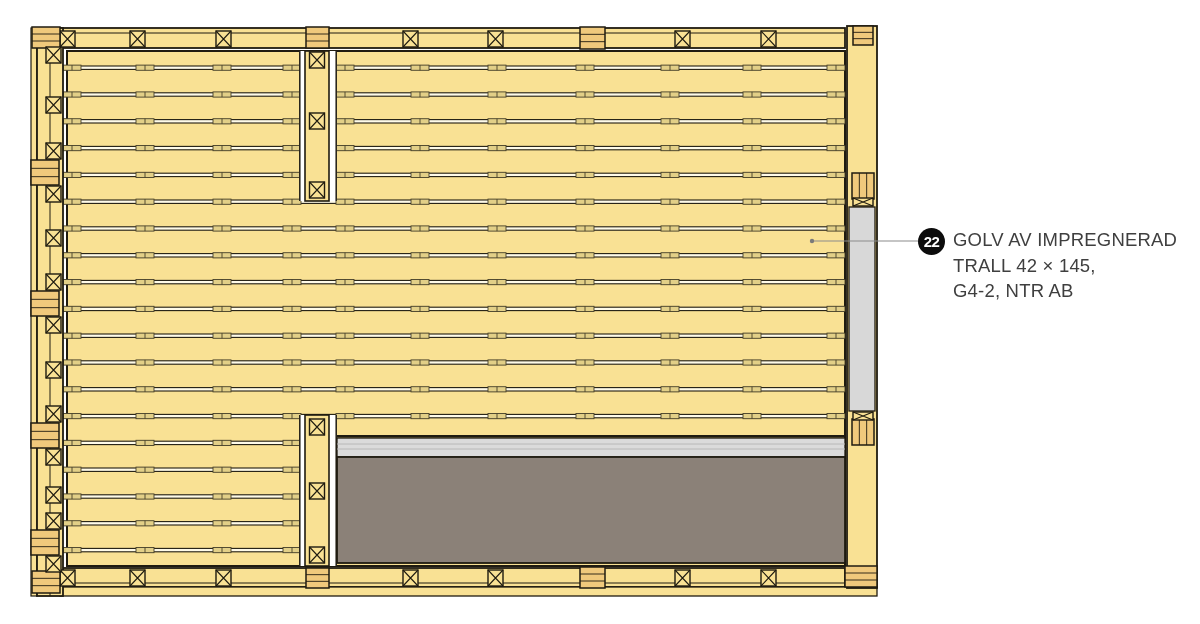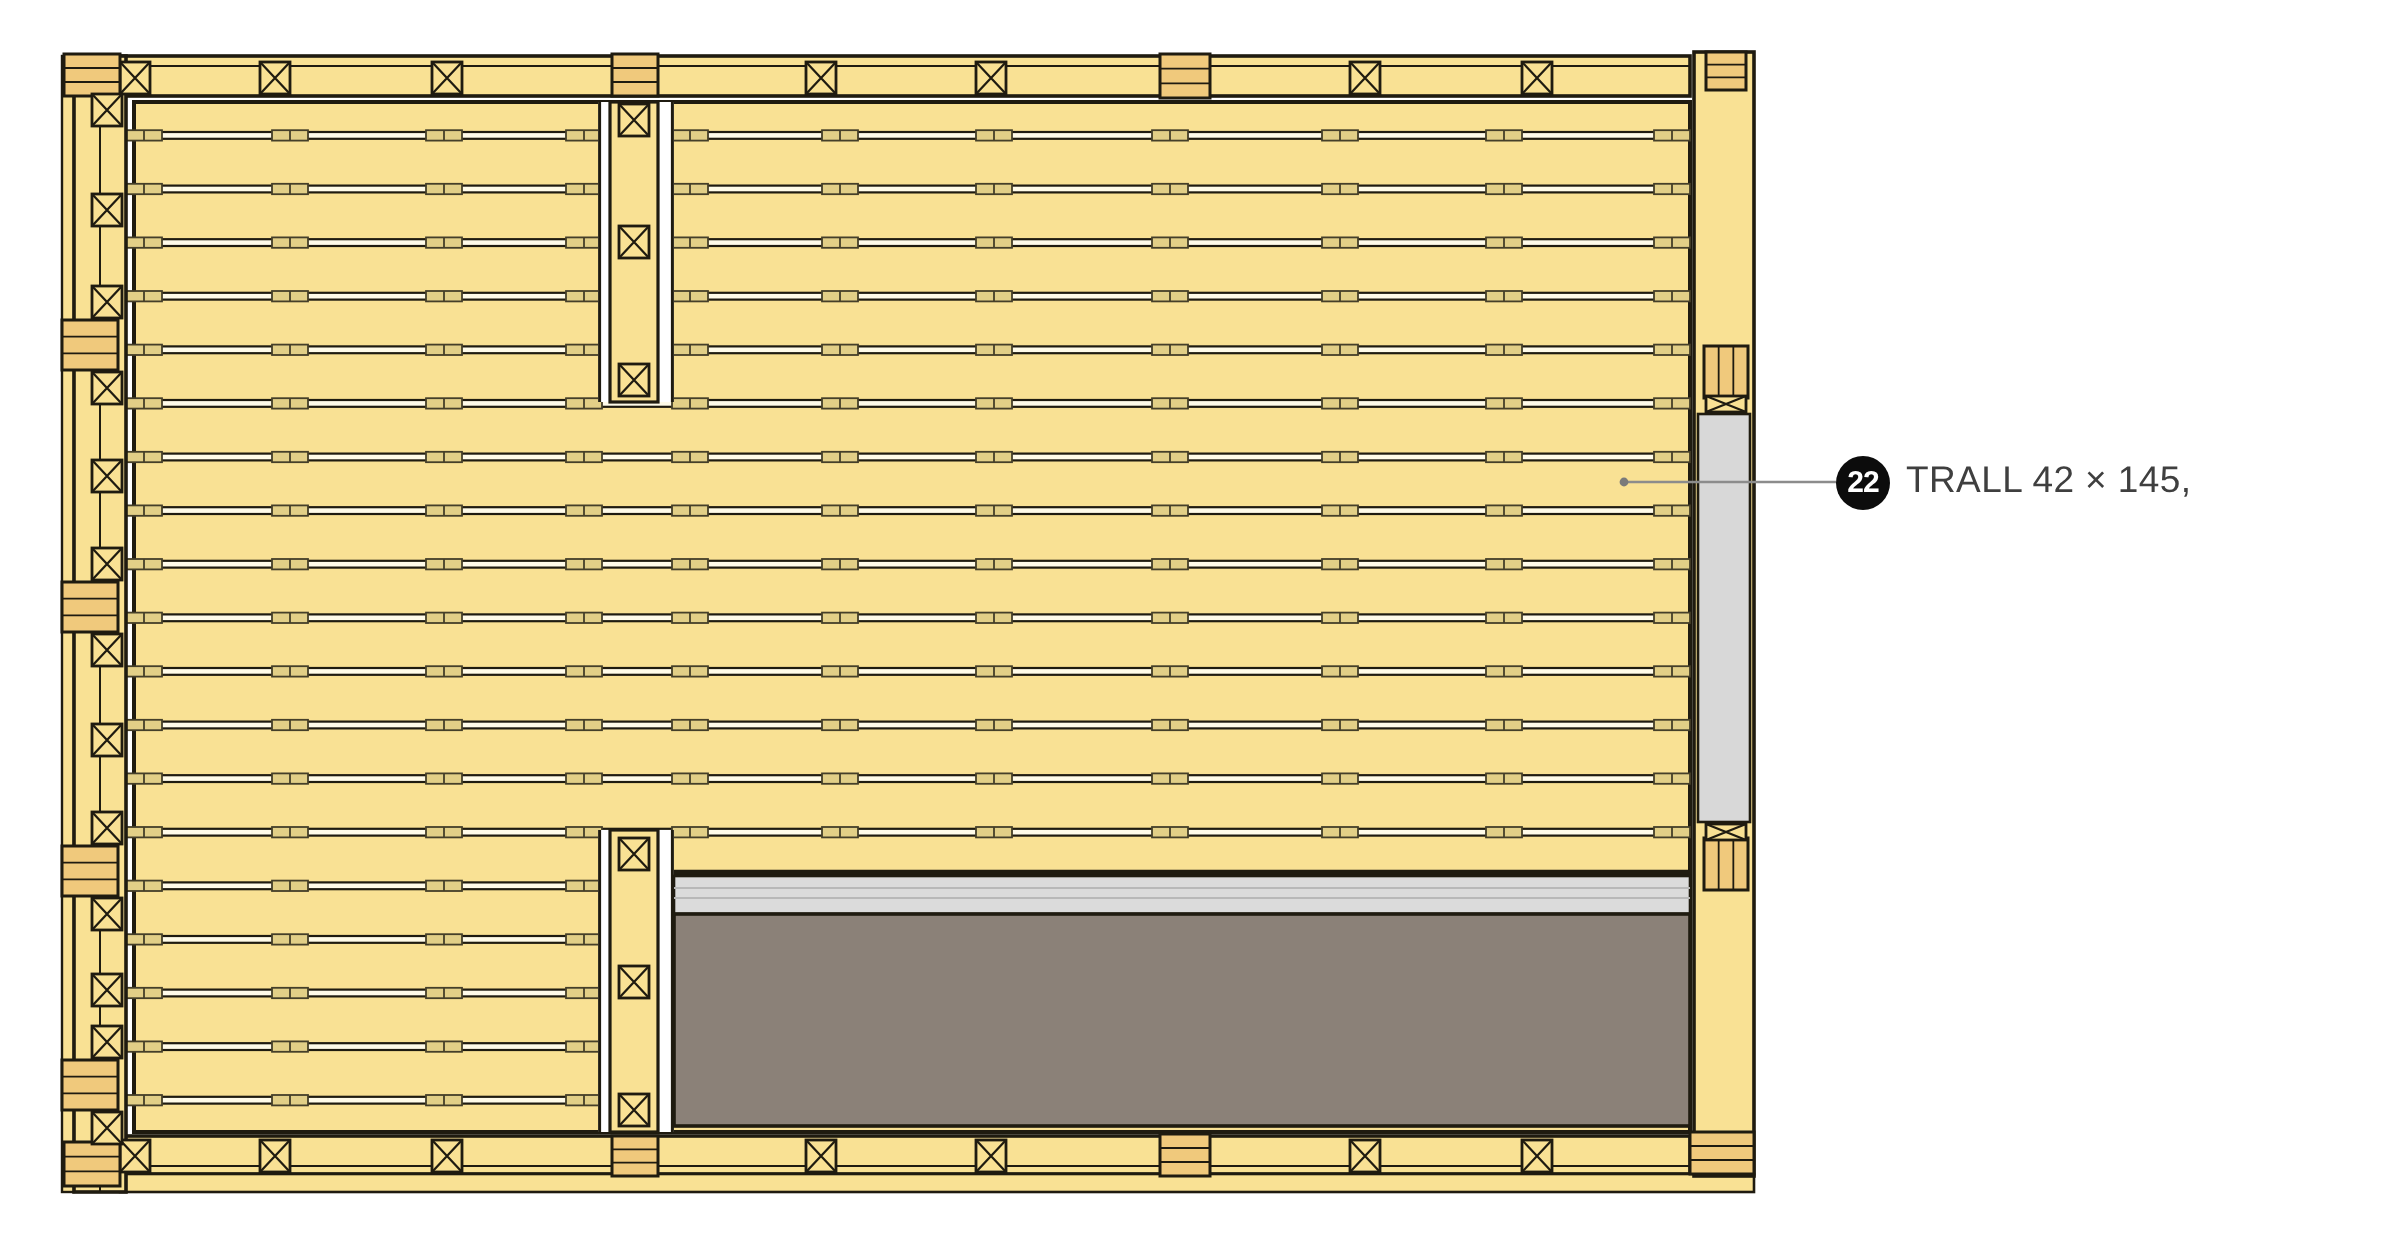--- a/index.html
+++ b/index.html
@@ -561,17 +561,19 @@
         <line x1="812" y1="216" x2="918" y2="216" stroke="#8c8c8c" stroke-width="1.2"></line>
         <circle cx="812" cy="216" r="2.2" fill="#7a7a7a"></circle>
       </g>
     </svg>
 
   <div class="badge">
     <span>22</span>
   </div>
 
   <div class="callout-text">
+    <div>GOLV AV IMPREGNERAD</div>
     <div>TRALL 42 × 145,</div>
+    <div>G4-2, NTR AB</div>
   </div>
 
 
 </div>
 
 </body></html>

